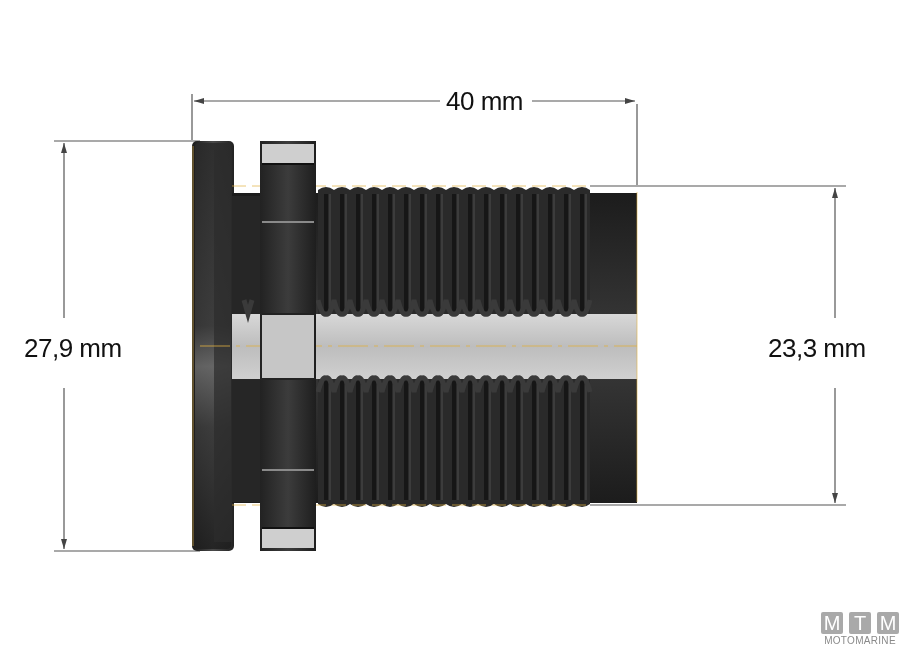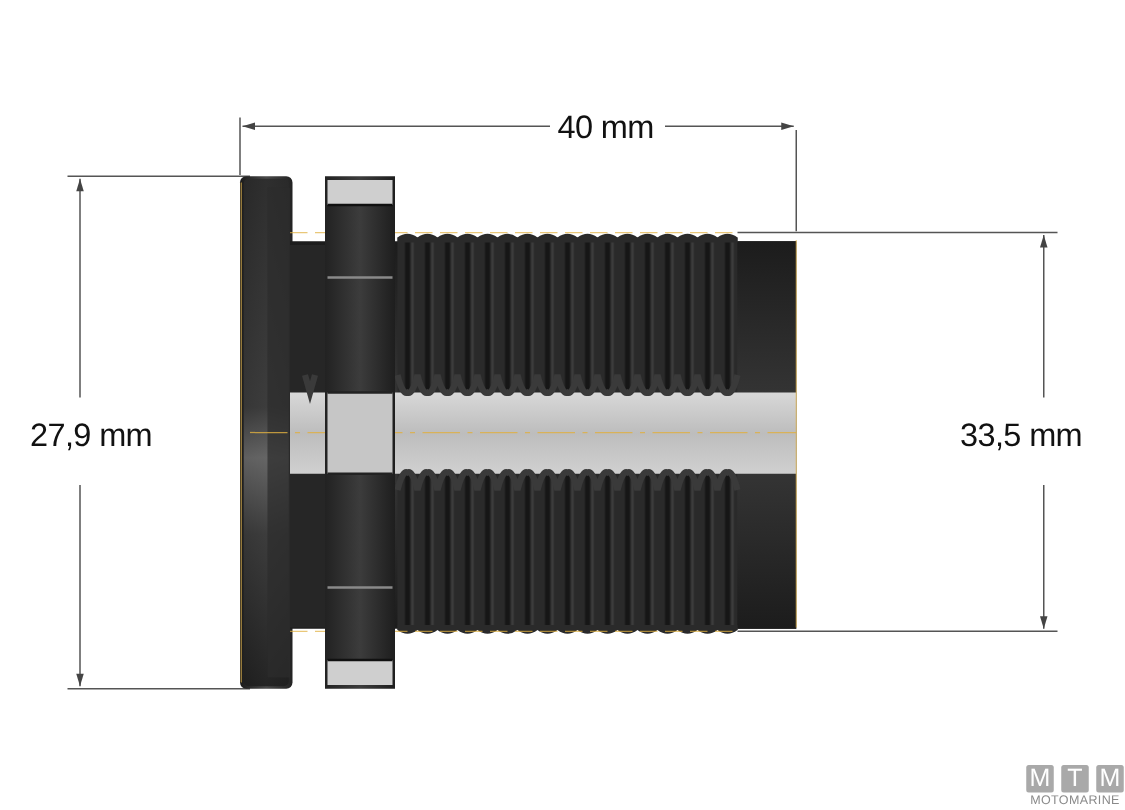--- a/index.html
+++ b/index.html
@@ -128,21 +128,21 @@
       <line x1="262" y1="470" x2="314" y2="470" stroke="#8a8a8a" stroke-width="2"></line>
       <line x1="262" y1="314" x2="314" y2="314" stroke="#222" stroke-width="2"></line>
       <line x1="262" y1="379" x2="314" y2="379" stroke="#222" stroke-width="2"></line>
       <line x1="262" y1="164" x2="314" y2="164" stroke="#111" stroke-width="2"></line>
       <line x1="262" y1="528" x2="314" y2="528" stroke="#111" stroke-width="2"></line>
     </g>
   </svg>
 
   <div class="dim-label" id="lbl-width">40 mm</div>
   <div class="dim-label" id="lbl-outer">27,9 mm</div>
-  <div class="dim-label" id="lbl-inner">33,5 mm</div>
+  <div class="dim-label" id="lbl-inner">23,3 mm</div>
 
   <div id="logo">
     <div class="logo-box" style="left:1px">M</div>
     <div class="logo-box" style="left:29px">T</div>
     <div class="logo-box" style="left:57px">M</div>
     <div id="logo-sub">MOTOMARINE</div>
   </div>
 </div>
 
 </body></html>

